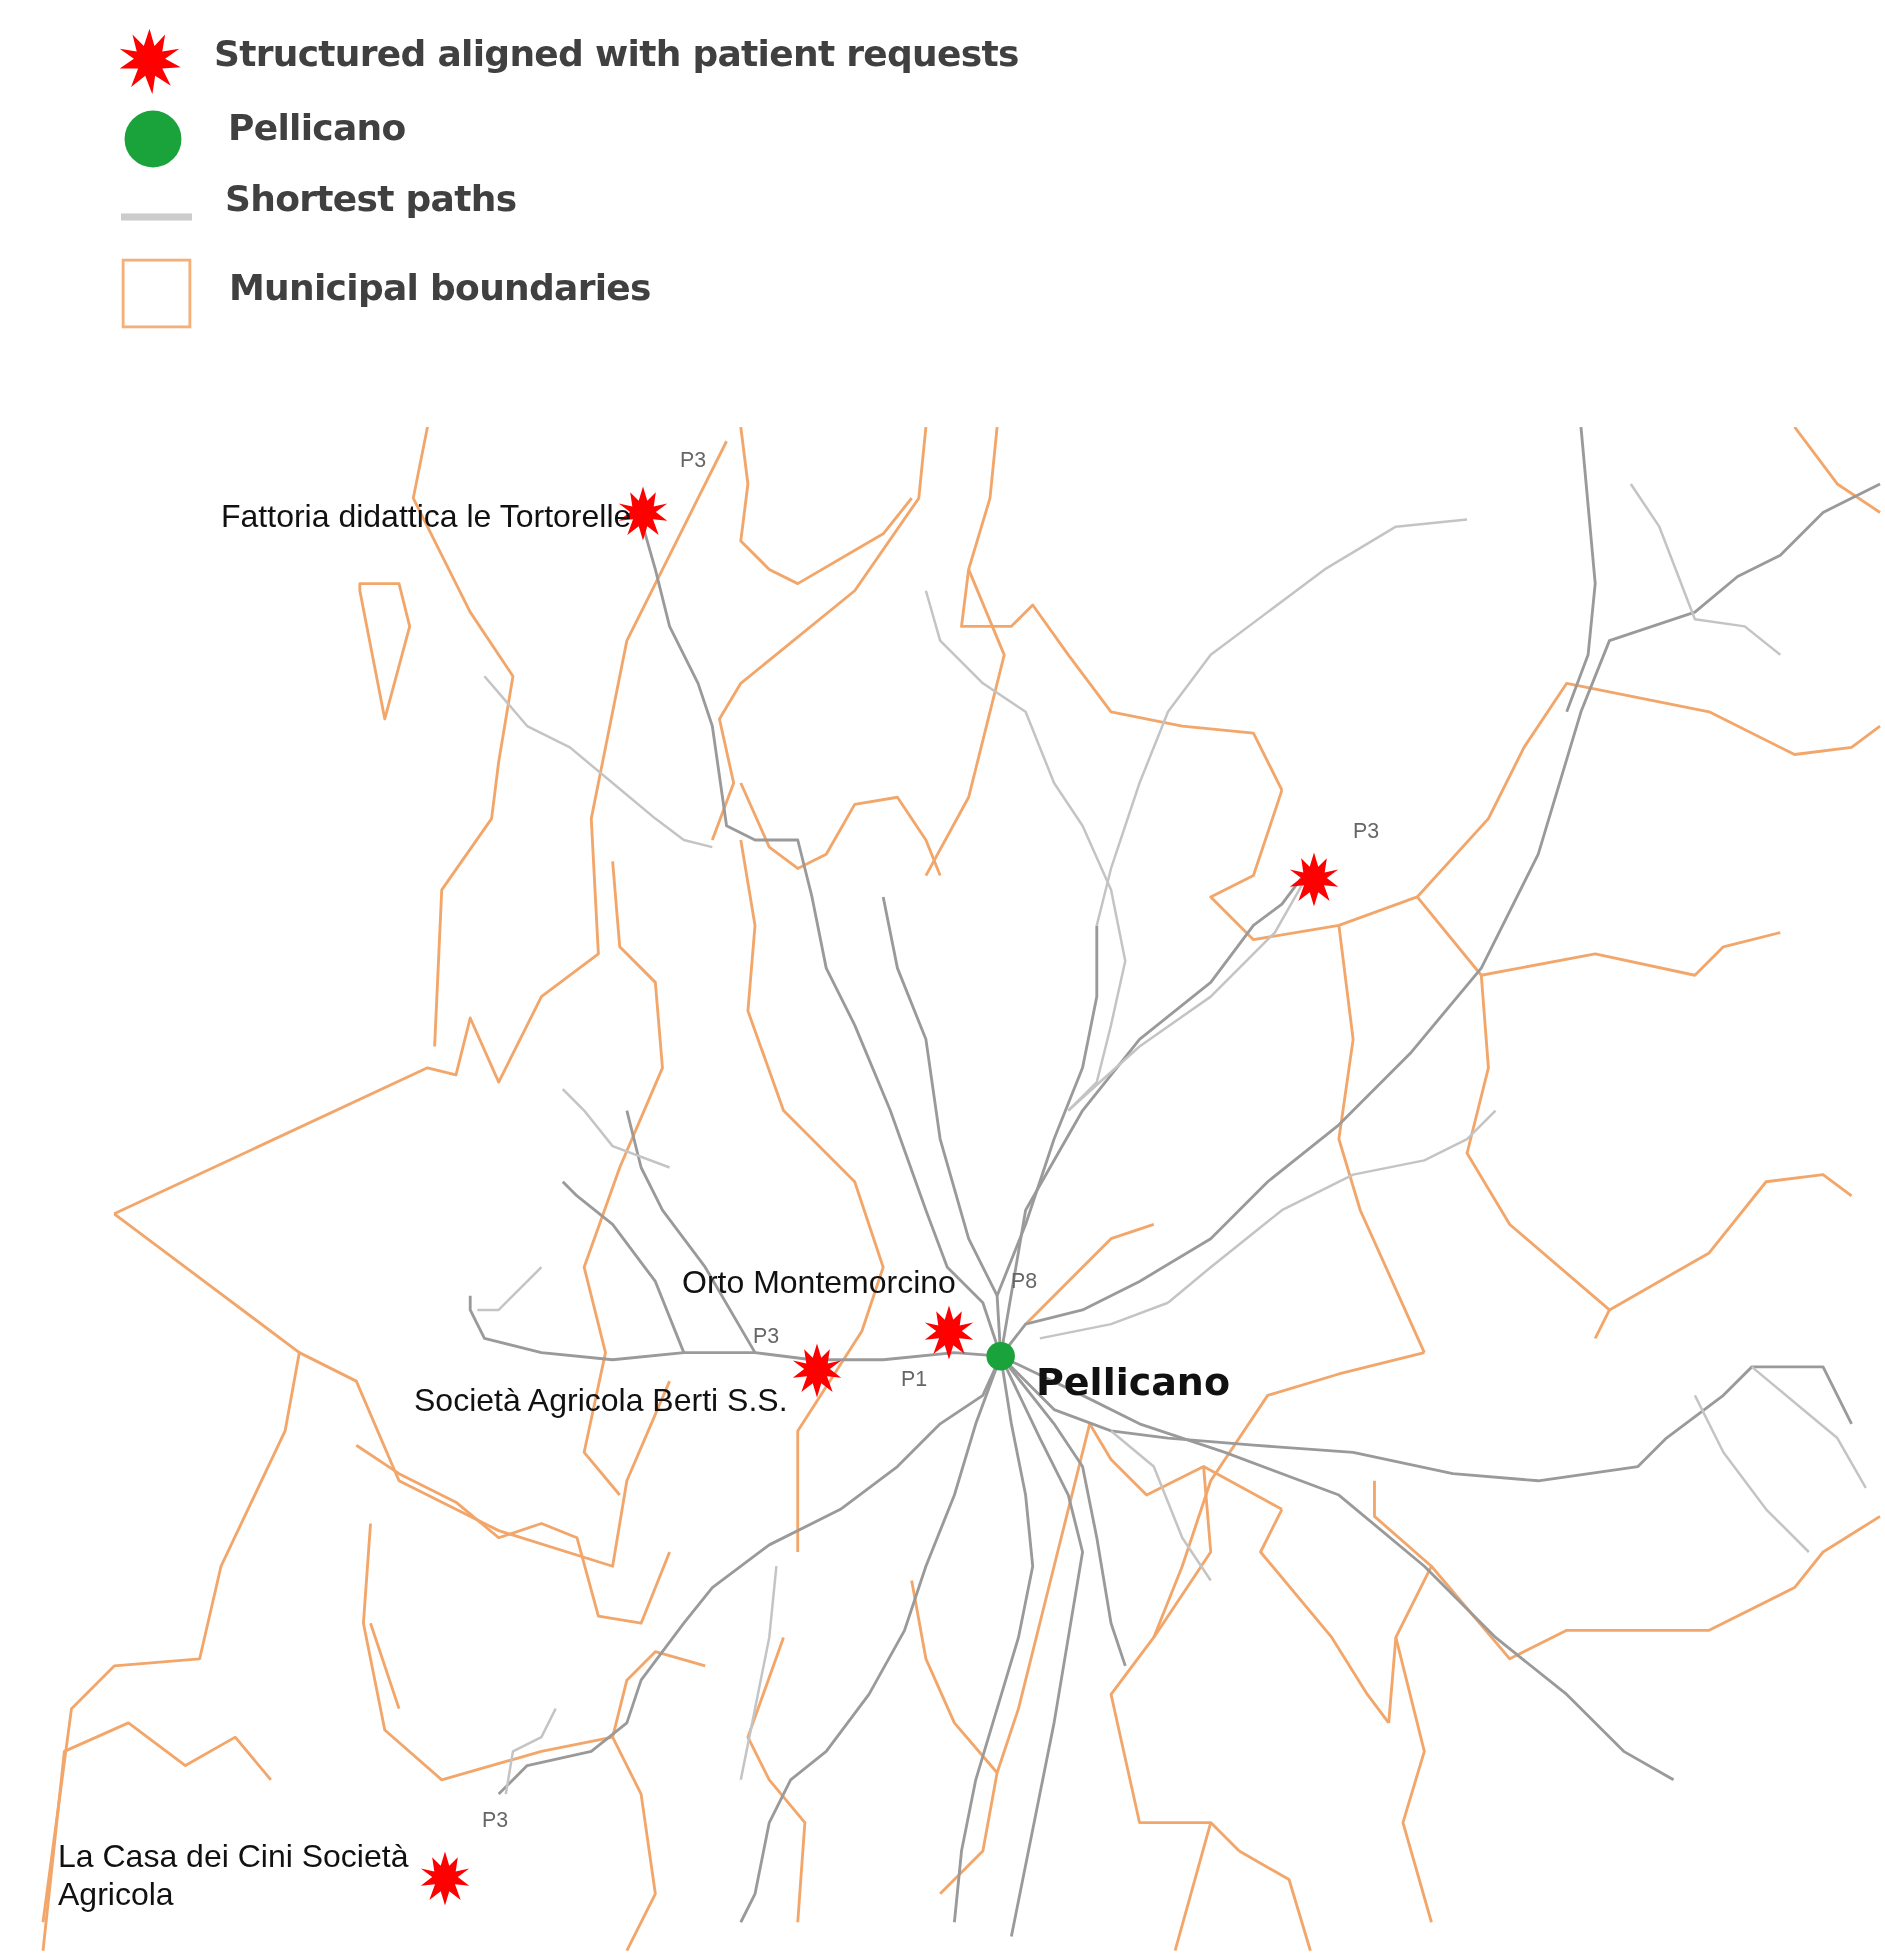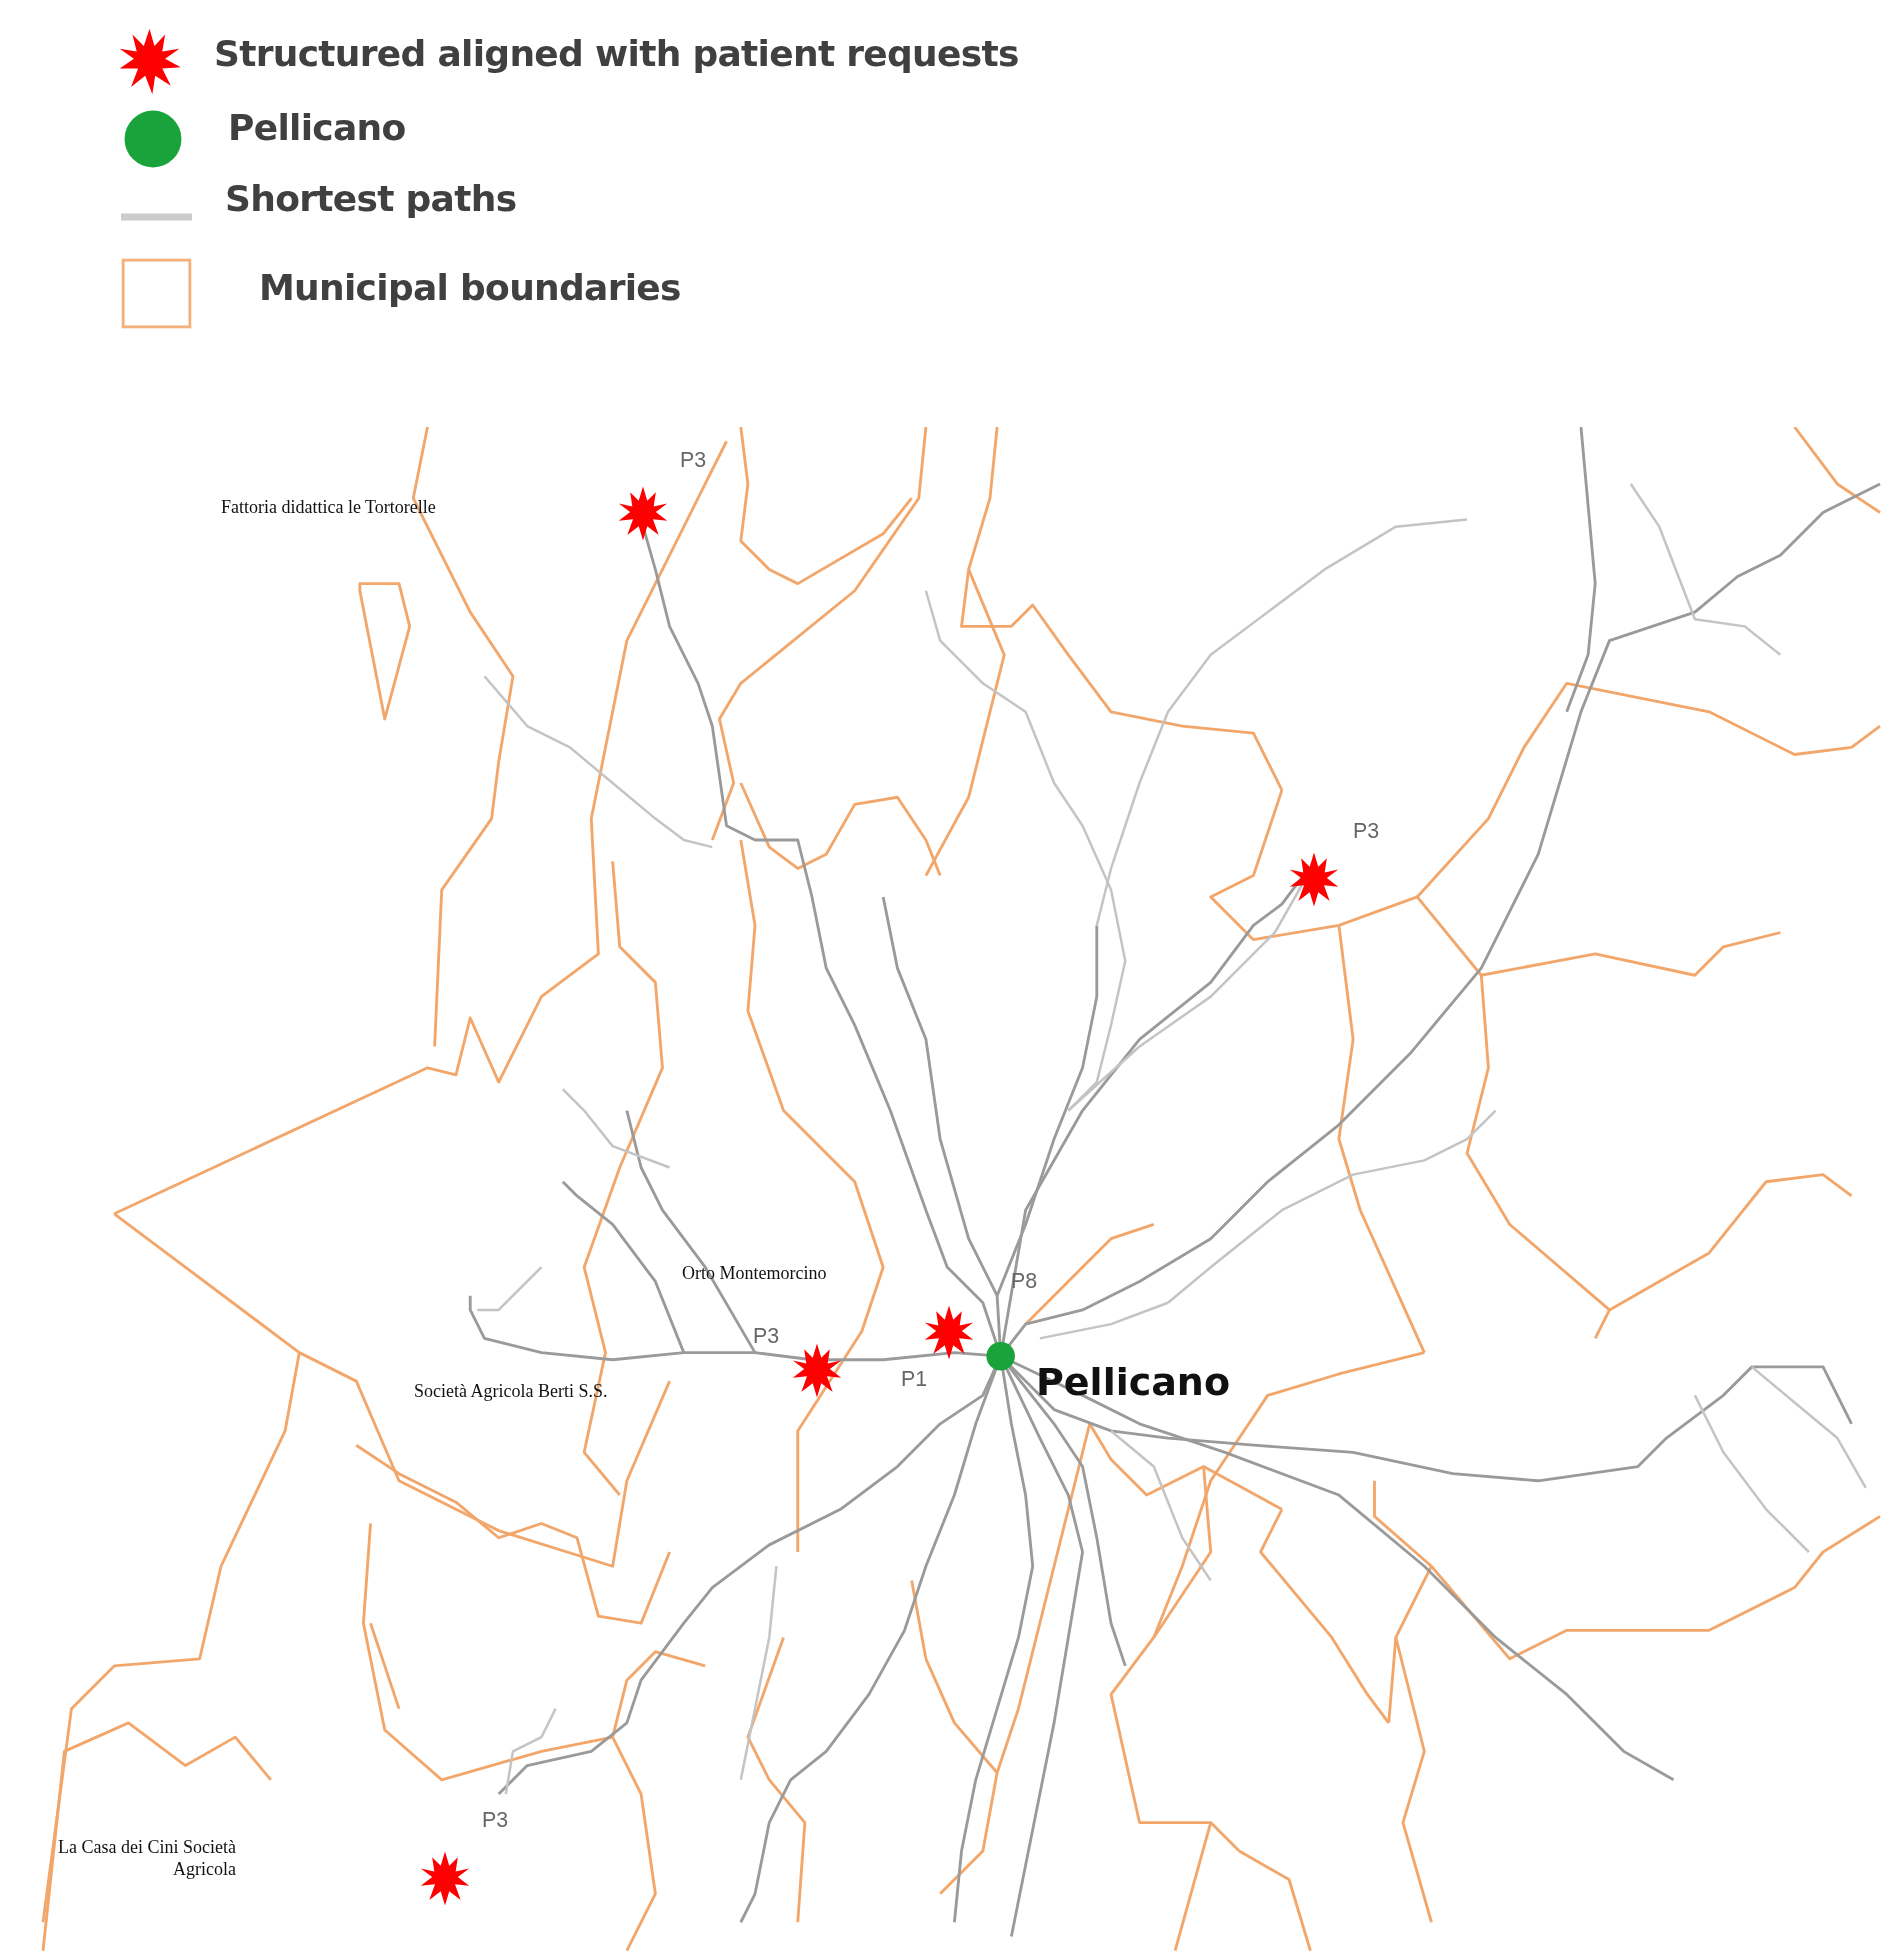--- a/index.html
+++ b/index.html
@@ -4,21 +4,21 @@
 <style>
   html, body { margin: 0; padding: 0; background: #ffffff; }
   body { width: 1886px; height: 1955px; position: relative; overflow: hidden;
          font-family: "Liberation Sans", sans-serif; }
   .legend { position: absolute; left: 0; top: 0; width: 1886px; height: 342px; }
   .legend-item { position: absolute; display: flex; align-items: center; }
   .legend-label { font-family: "DejaVu Sans", sans-serif; font-weight: bold; font-size: 36px; color: #404040; letter-spacing: -0.7px; }
   .legend-symbol { position: absolute; }
   .map { position: absolute; left: 0; top: 427px; width: 1886px; height: 1528px; }
   svg.map-svg { position: absolute; left: 0; top: 0; }
-  .place-label { position: absolute; font-family: Liberation Serif, serif; font-size: 18px; color: #111; white-space: nowrap; line-height: 1.2; text-align: right; }
+  .place-label { position: absolute; font-family: Liberation Sans, sans-serif; font-size: 32px; color: #111; white-space: nowrap; line-height: 1.2; }
   .path-label { position: absolute; font-family: "Liberation Sans", sans-serif; font-size: 21.4px; color: #666; }
   .hub-label { position: absolute; font-family: "DejaVu Sans", sans-serif; font-weight: bold; font-size: 38px; color: #111; }
   .marker { position: absolute; }
 </style>
 </head>
 <body>
 
 <div class="legend">
 
   <div class="legend-symbol" style="left:114px; top:26px;">
@@ -46,21 +46,21 @@
   </div>
   <div class="legend-item" style="left:225px; top:178px;">
     <span class="legend-label">Shortest paths</span>
   </div>
 
   <div class="legend-symbol" style="left:121px; top:258px;">
     <svg width="71" height="71" viewBox="0 0 100 100">
         <rect x="3" y="3" width="94" height="94" fill="none" stroke="#f5b07a" stroke-width="4"></rect>
       </svg>
   </div>
-  <div class="legend-item" style="left:229px; top:267px;margin-left:30px;">
+  <div class="legend-item" style="left:229px; top:267px;">
     <span class="legend-label">Municipal boundaries</span>
   </div>
 </div>
 
 <div class="map">
   <svg class="map-svg" width="1886" height="1528" viewBox="0 600 2648 2146">
 
     <g fill="none" stroke="#f2a66a" stroke-width="4" stroke-linejoin="round">
 
       <path d="M160,1705 L600,1500 L640,1510 L660,1430 L700,1520 L760,1400 L840,1340 L830,1150 L880,900 L980,700 L1020,620"></path>

